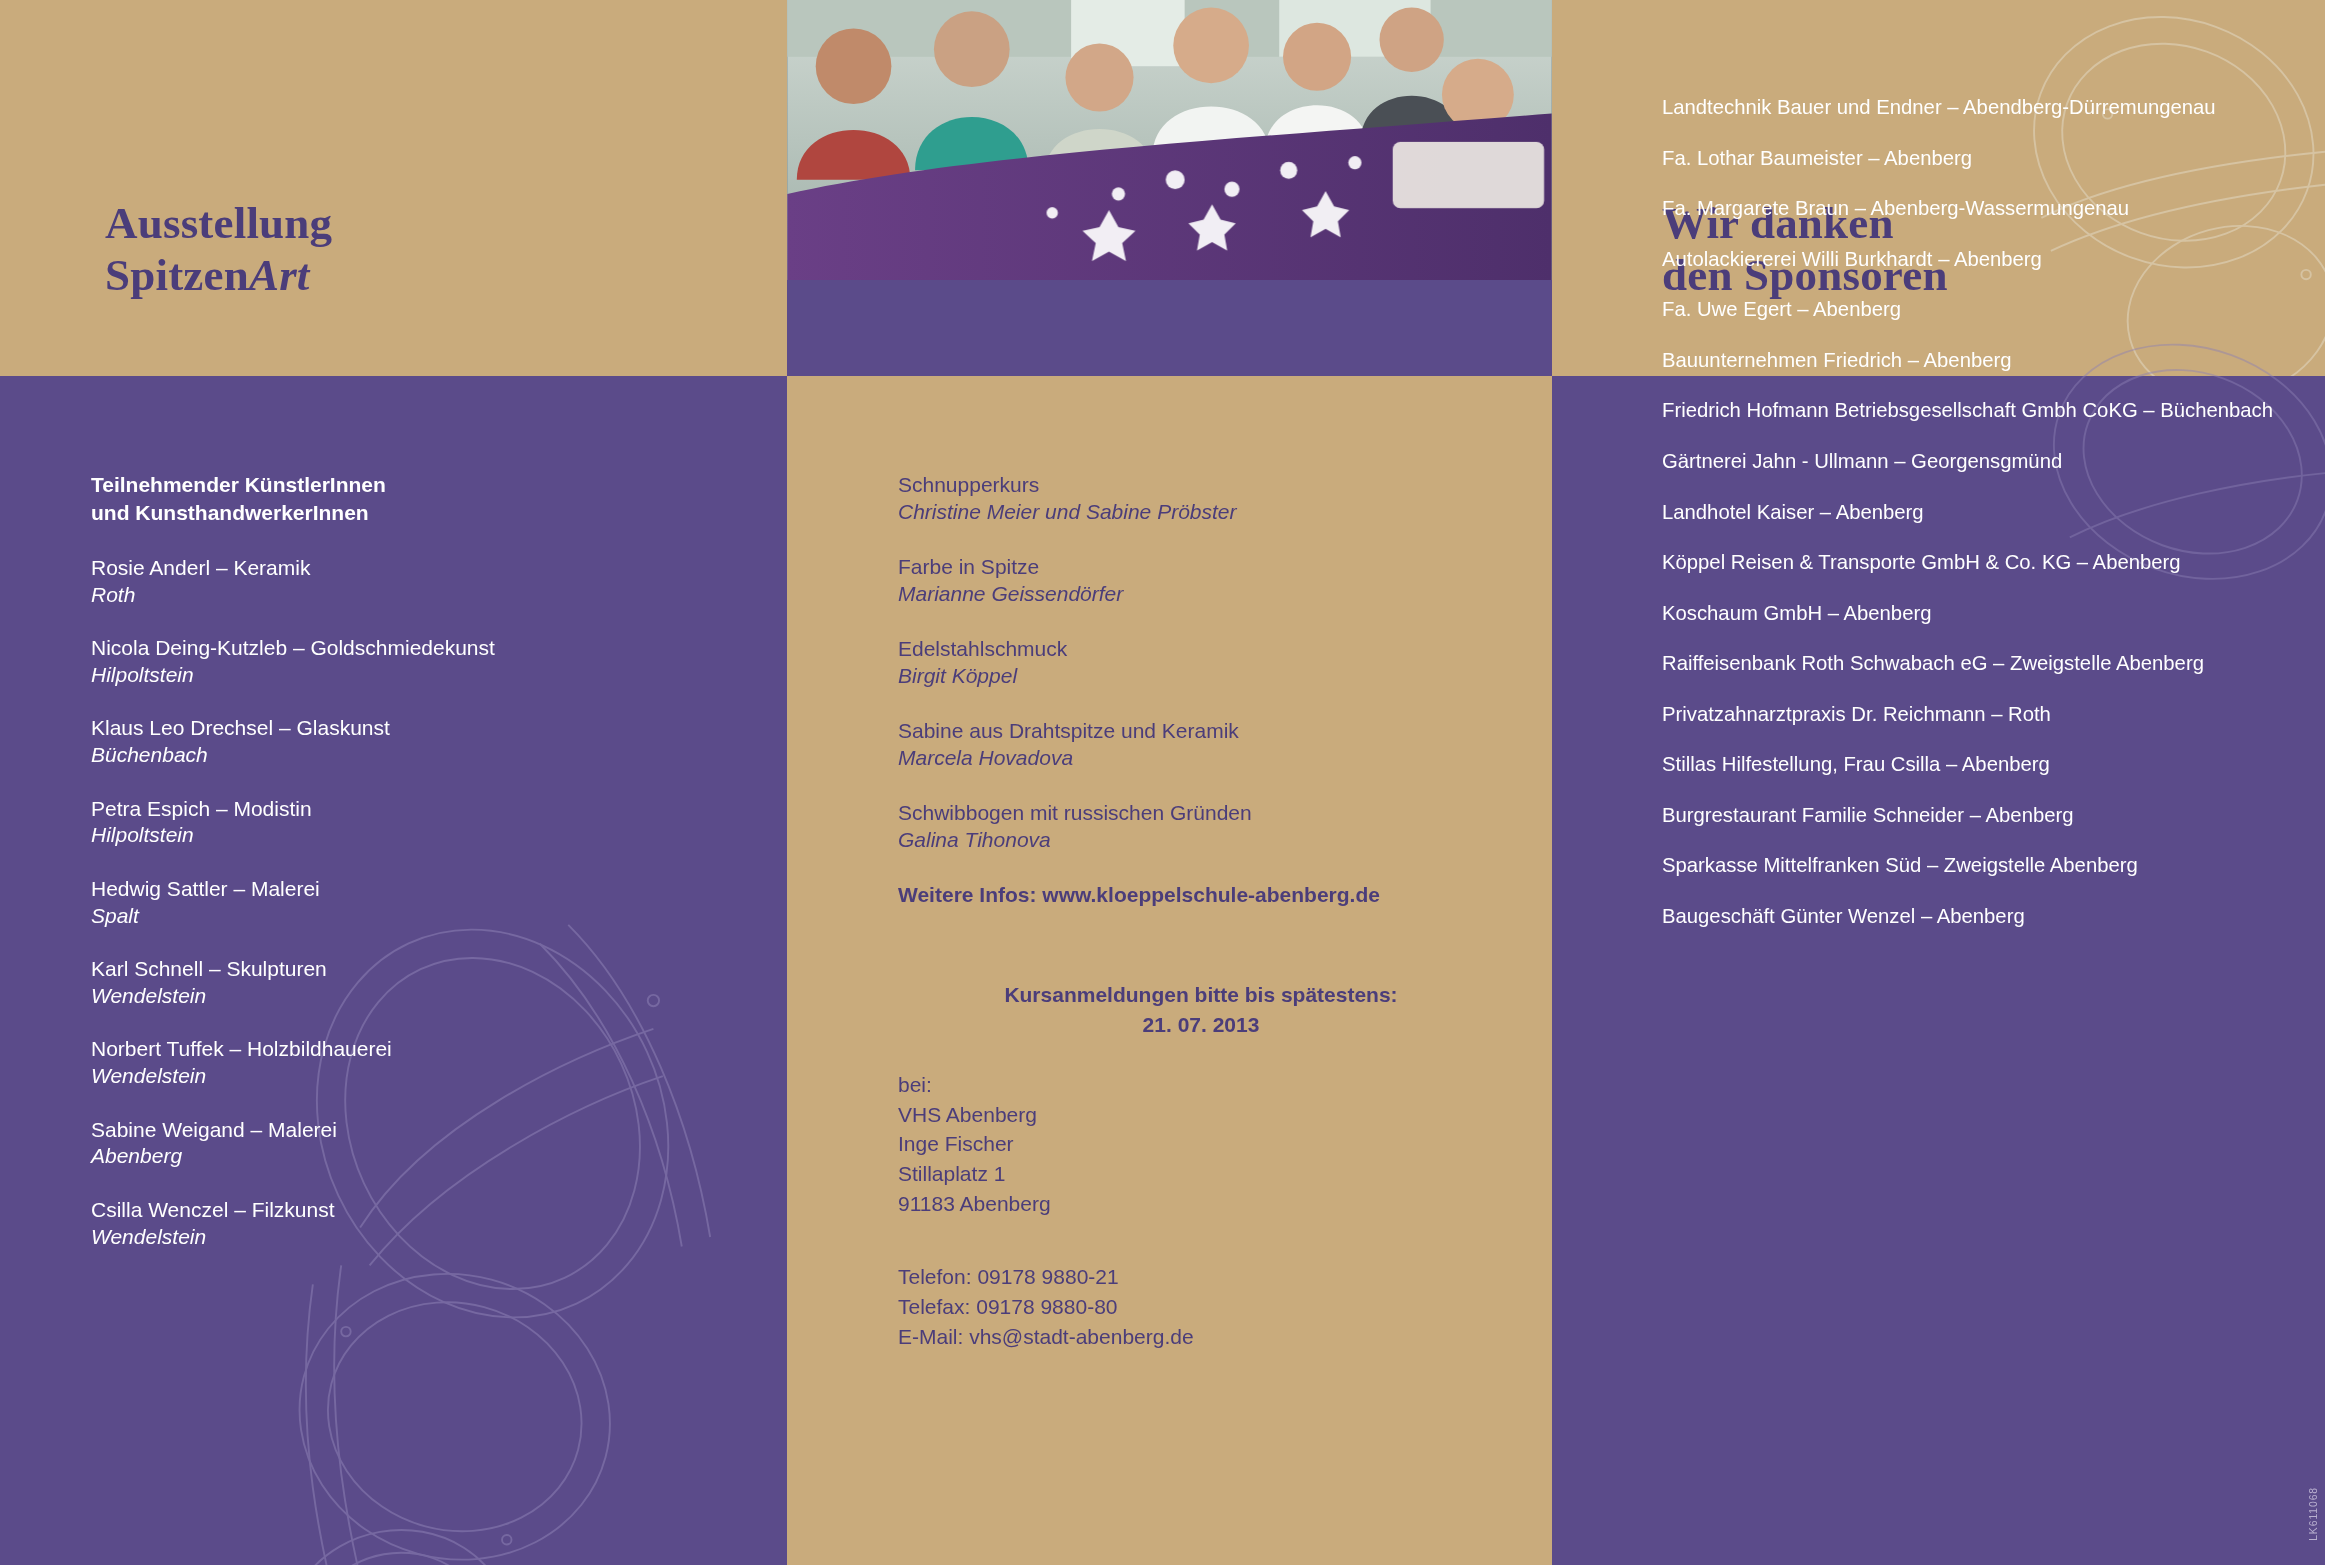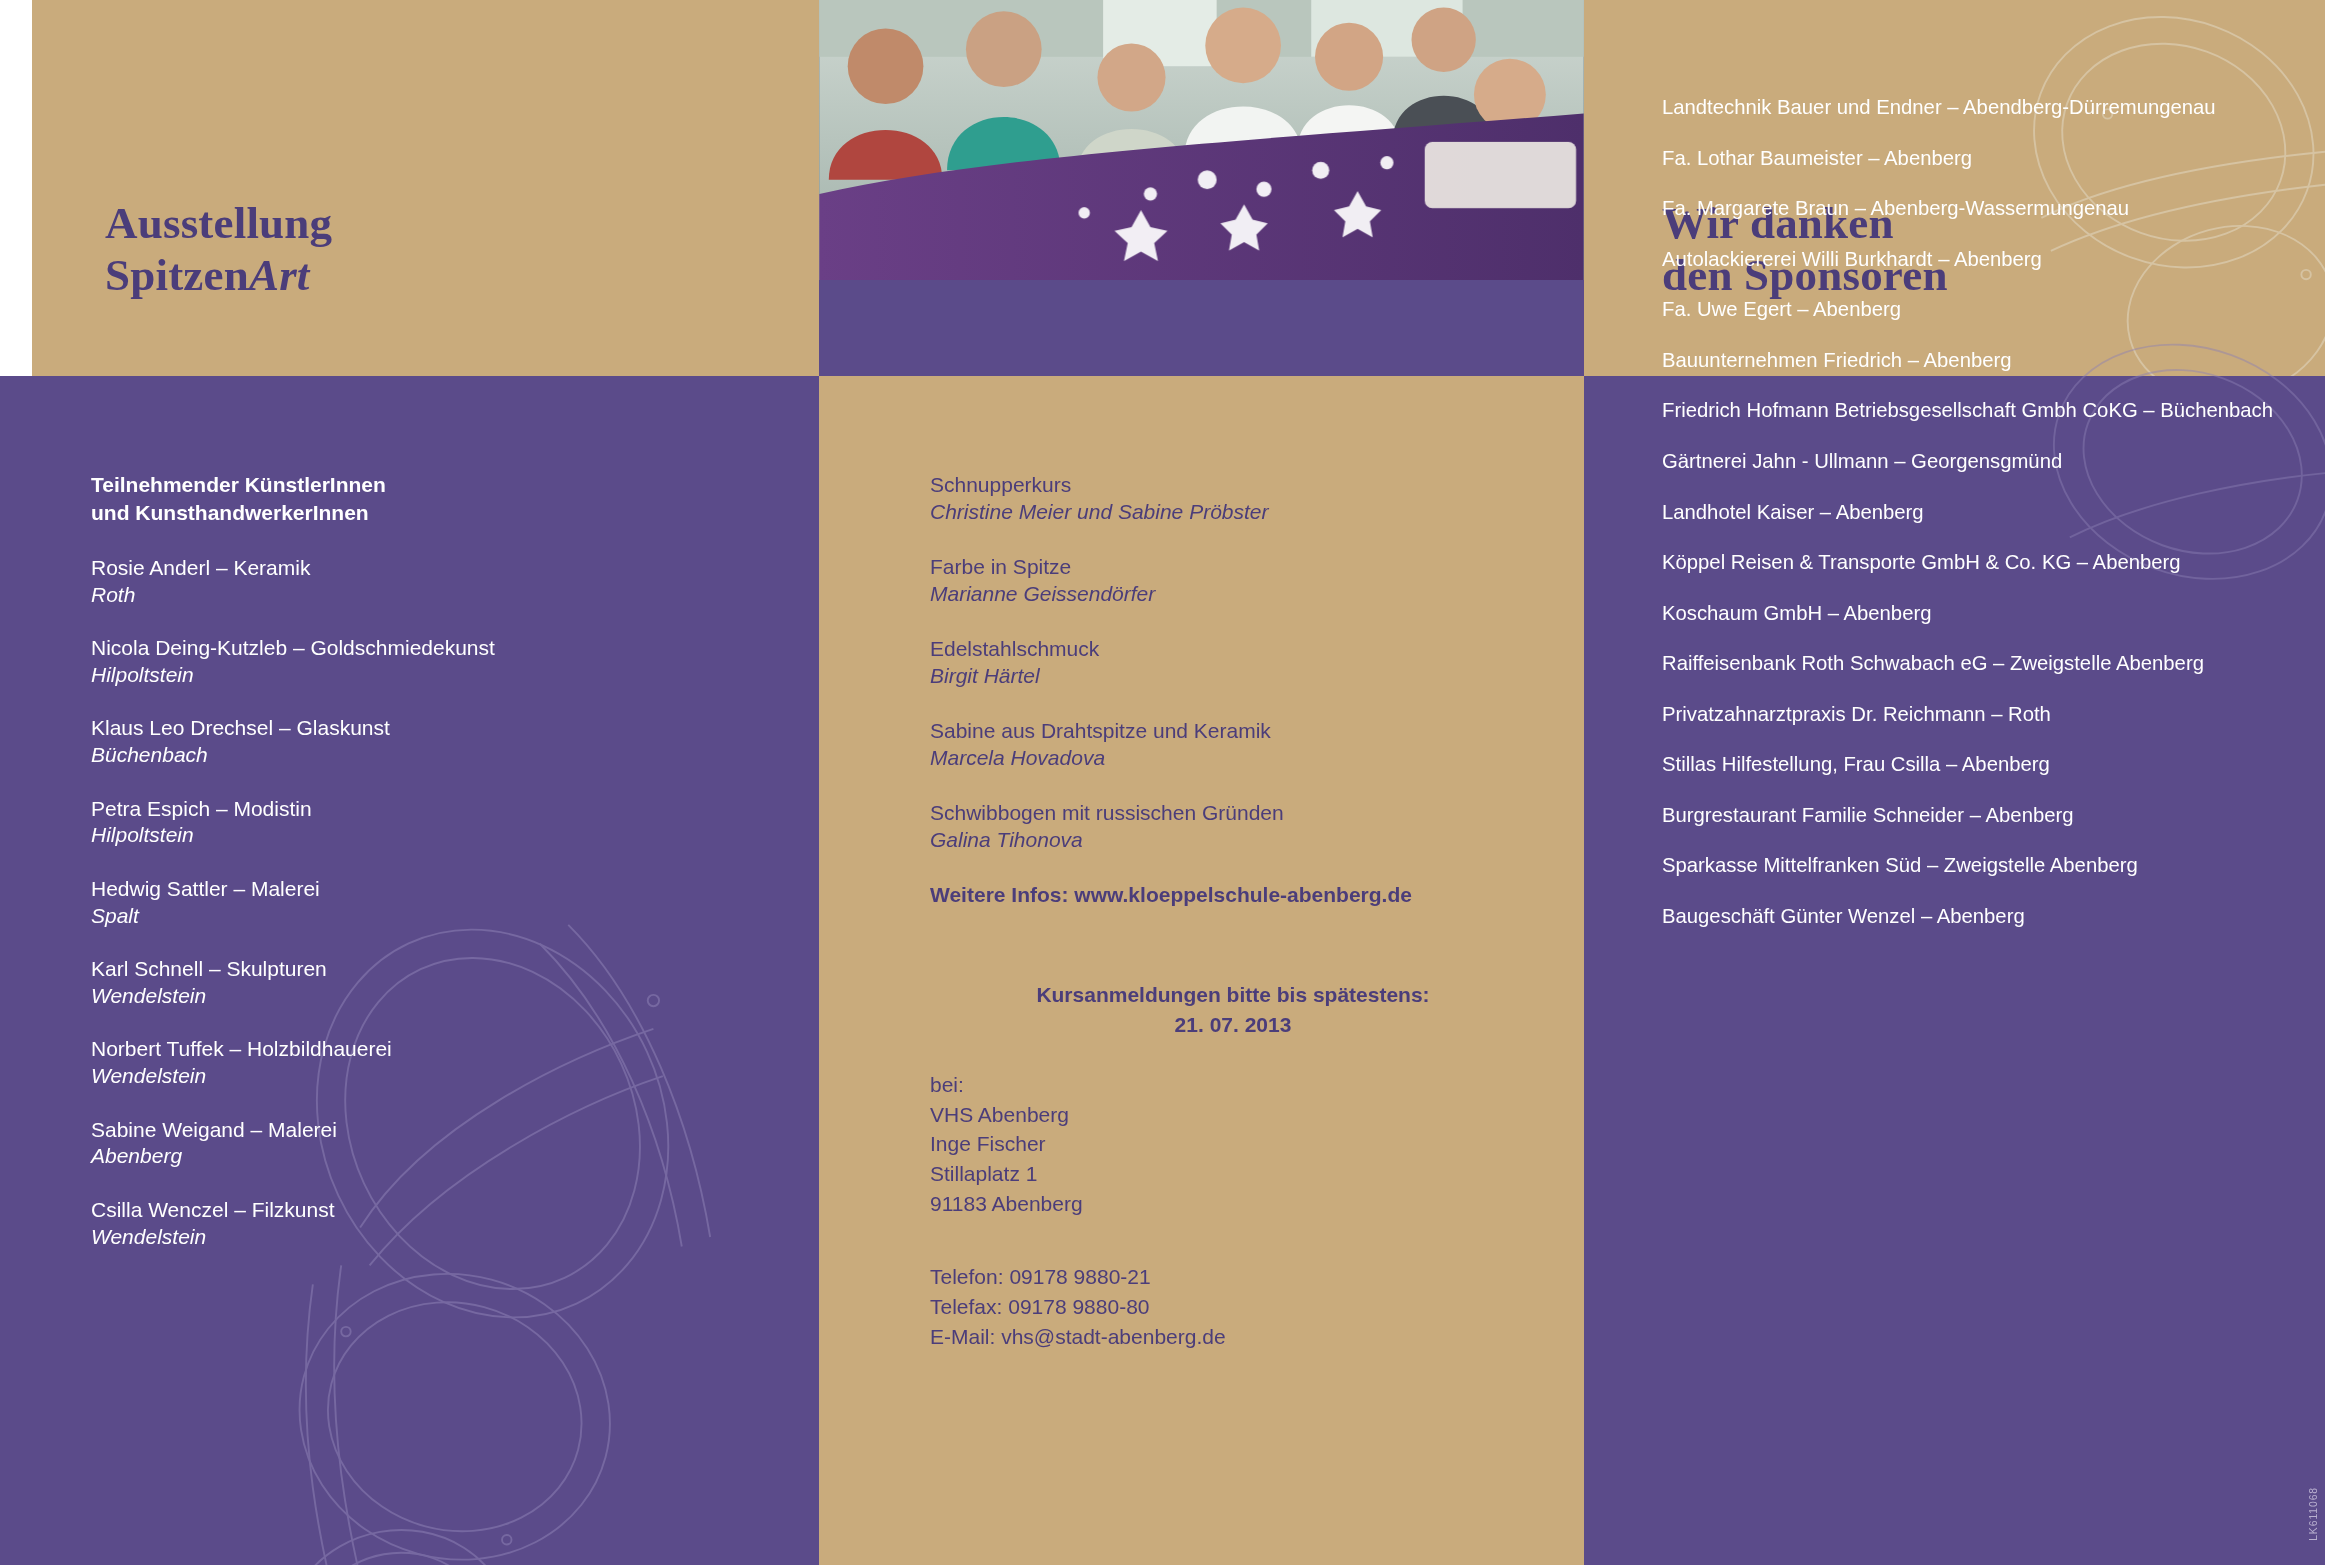--- a/index.html
+++ b/index.html
@@ -16,21 +16,21 @@
   }
 
   .page {
     position: absolute;
     inset: 0;
     display: flex;
     flex-direction: row;
   }
 
   
-  .col-left   { width: 787px;  position: relative; padding-left: 32px; }
+  .col-left   { width: 787px;  position: relative; }
   .col-mid    { width: 765px;  position: relative; }
   .col-right  { flex: 1;       position: relative; }
 
   
   .hdr {
     height: 376px;
     position: relative;
     box-sizing: border-box;
   }
   .hdr-tan   { background: #c9ab7c; }
@@ -317,21 +317,21 @@
         <div class="course">
           <span class="cn">Schnupperkurs</span>
           <span class="ct">Christine Meier und Sabine Pröbster</span>
         </div>
         <div class="course">
           <span class="cn">Farbe in Spitze</span>
           <span class="ct">Marianne Geissendörfer</span>
         </div>
         <div class="course">
           <span class="cn">Edelstahlschmuck</span>
-          <span class="ct">Birgit Härtel</span>
+          <span class="ct">Birgit Köppel</span>
         </div>
         <div class="course">
           <span class="cn">Sabine aus Drahtspitze und Keramik</span>
           <span class="ct">Marcela Hovadova</span>
         </div>
         <div class="course">
           <span class="cn">Schwibbogen mit russischen Gründen</span>
           <span class="ct">Galina Tihonova</span>
         </div>
 

